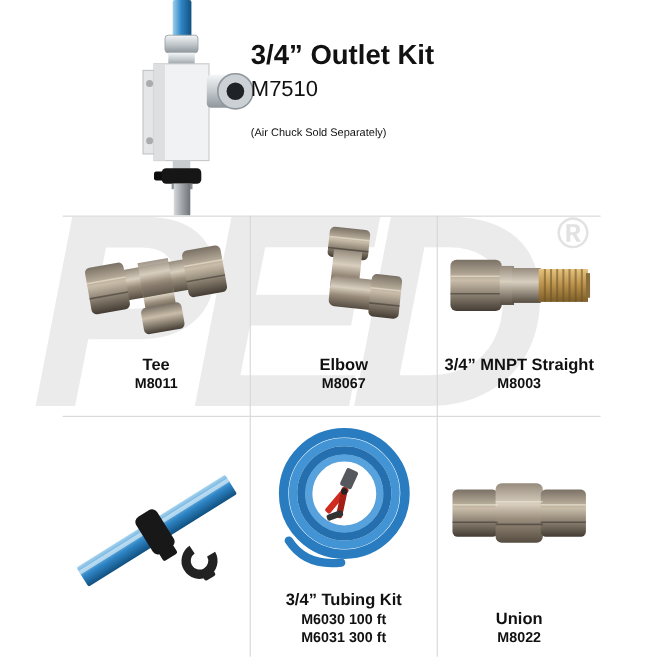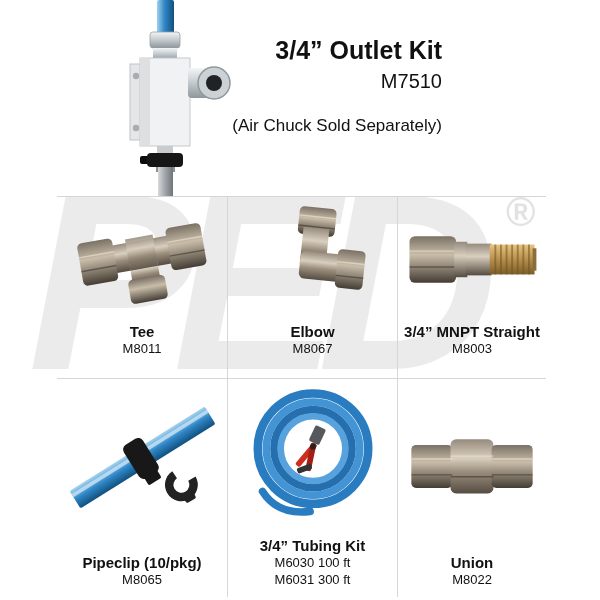--- a/index.html
+++ b/index.html
@@ -8,36 +8,36 @@
   
   .watermark{position:absolute;left:28px;top:158px;z-index:0;font-size:250px;line-height:1;
              font-weight:bold;font-style:italic;color:#ebebeb;letter-spacing:-22px;
              white-space:nowrap;user-select:none;}
   .watermark .reg{font-size:40px;font-style:normal;letter-spacing:0;vertical-align:top;
                   position:relative;top:34px;left:30px;color:#e2e2e2;}
   .layer{position:absolute;z-index:1;}
   
   .hero{left:100px;top:0;}
   
-  .titleblock{left:228px;top:36px;width:214px;text-align:right;}
+  .titleblock{left:228px;top:36px;width:214px;text-align:left;}
   .title{font-size:25px;font-weight:bold;}
   .model{font-size:20px;font-weight:normal;margin-top:5px;}
-  .note{font-size:17px;margin-top:23px;}
+  .note{font-size:10px;margin-top:23px;}
   
   .grid{left:57px;top:196px;display:grid;grid-template-columns:171px 170px 148px;
         grid-template-rows:182px 219px;}
   .cell{border-top:1px solid #d6d6d6;display:flex;flex-direction:column;align-items:center;
         box-sizing:border-box;min-height:0;}
   .cell.cr{border-right:1px solid #d6d6d6;gap:12px;}
   .cell.r1{padding-bottom:20px;}
   .cell.r2{padding-bottom:8px;align-items:center;}
   .art{flex:1 1 auto;min-height:0;display:flex;align-items:center;justify-content:center;width:100%;}
   .label{text-align:center;line-height:1.3;}
   .p-name{font-size:15px;font-weight:bold;}
-  .p-model{font-size:13px;font-weight:normal;}
+  .p-model{font-size:13px;font-weight:bold;}
 </style>
 </head>
 <body>
 
 <div class="stage">
 
   <div class="watermark"><span>PED</span><span class="reg">®</span></div>
 
   <div class="layer hero">
     <svg width="135" height="196" viewBox="0 0 135 196">
@@ -206,24 +206,20 @@
             <rect x="-5" y="56" width="170" height="4" fill="#d6ecfa" opacity="0.7"></rect>
             <rect x="66" y="42" width="24" height="42" rx="6" fill="#181818"></rect>
             <rect x="70" y="82" width="16" height="10" rx="2" fill="#181818"></rect>
           </g>
           <g transform="translate(122,92) rotate(-30)">
             <circle r="13" fill="none" stroke="#222222" stroke-width="9" stroke-dasharray="60 22"></circle>
             <rect x="-5" y="9" width="12" height="11" rx="2" fill="#222222"></rect>
           </g>
         </svg>
       </div>
-      <div class="label">
-        <div class="p-name">Pipeclip (10/pkg)</div>
-        <div class="p-model">M8065</div>
-      </div>
     </div>
 
     <div class="cell cr r2">
       <div class="art">
         <svg width="148" height="138" viewBox="0 0 150 145">
           <g fill="none">
             <circle cx="75" cy="70" r="58" stroke="#2a7cc0" stroke-width="9"></circle>
             <circle cx="75" cy="70" r="49" stroke="#4394d4" stroke-width="8"></circle>
             <circle cx="75" cy="70" r="41" stroke="#256fae" stroke-width="8"></circle>
             <circle cx="75" cy="70" r="34" stroke="#57a2dc" stroke-width="7"></circle>

